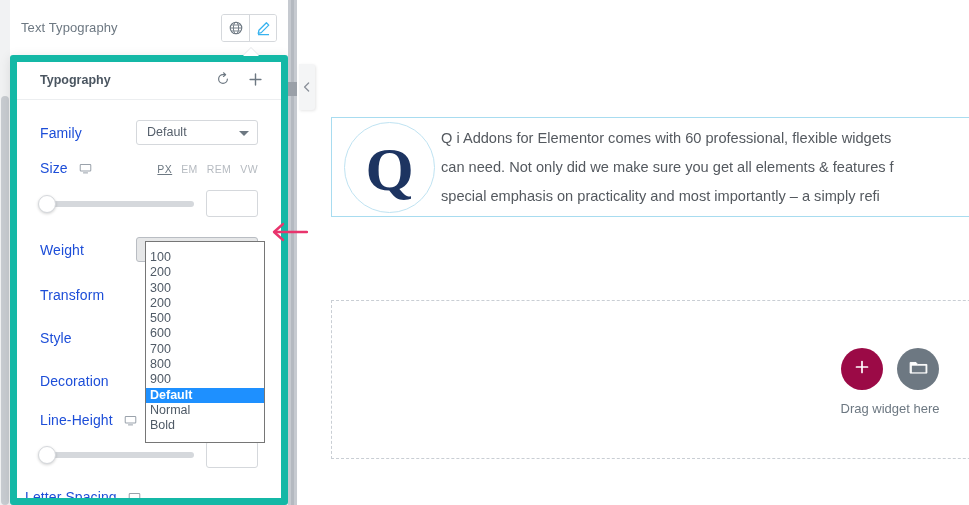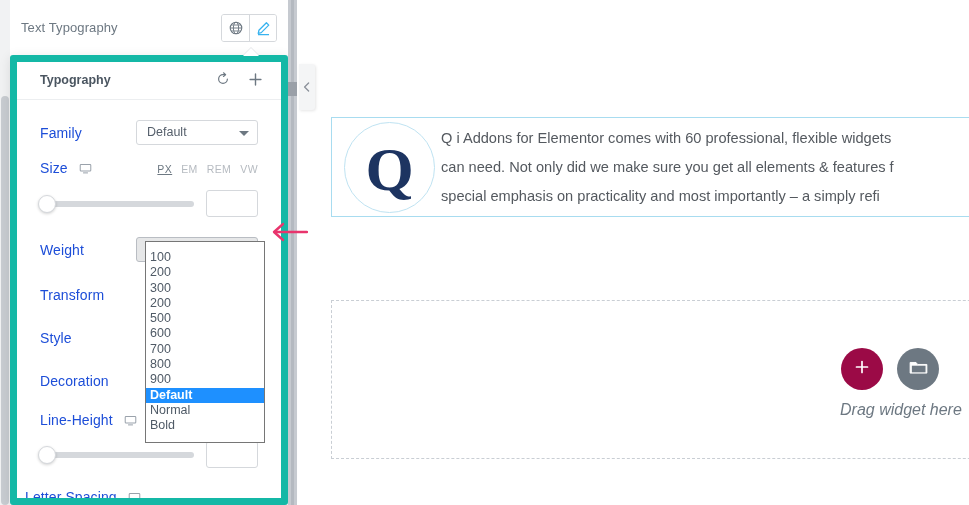--- a/index.html
+++ b/index.html
@@ -394,22 +394,21 @@
   }
   .round-btn.add { background: #9b0a46; }
   .round-btn.folder { background: #6d7882; }
 
   .drop-caption {
     position: absolute;
     left: 542px;
     top: 401px;
     width: 100px;
     text-align: center;
-    font-size: 16px;
-    font-style: italic;
+    font-size: 13px;
     color: #6d7882;
     white-space: nowrap;
   }
 </style>
 </head>
 <body>
 
 <div id="app">
 
   <div class="editor-panel">

